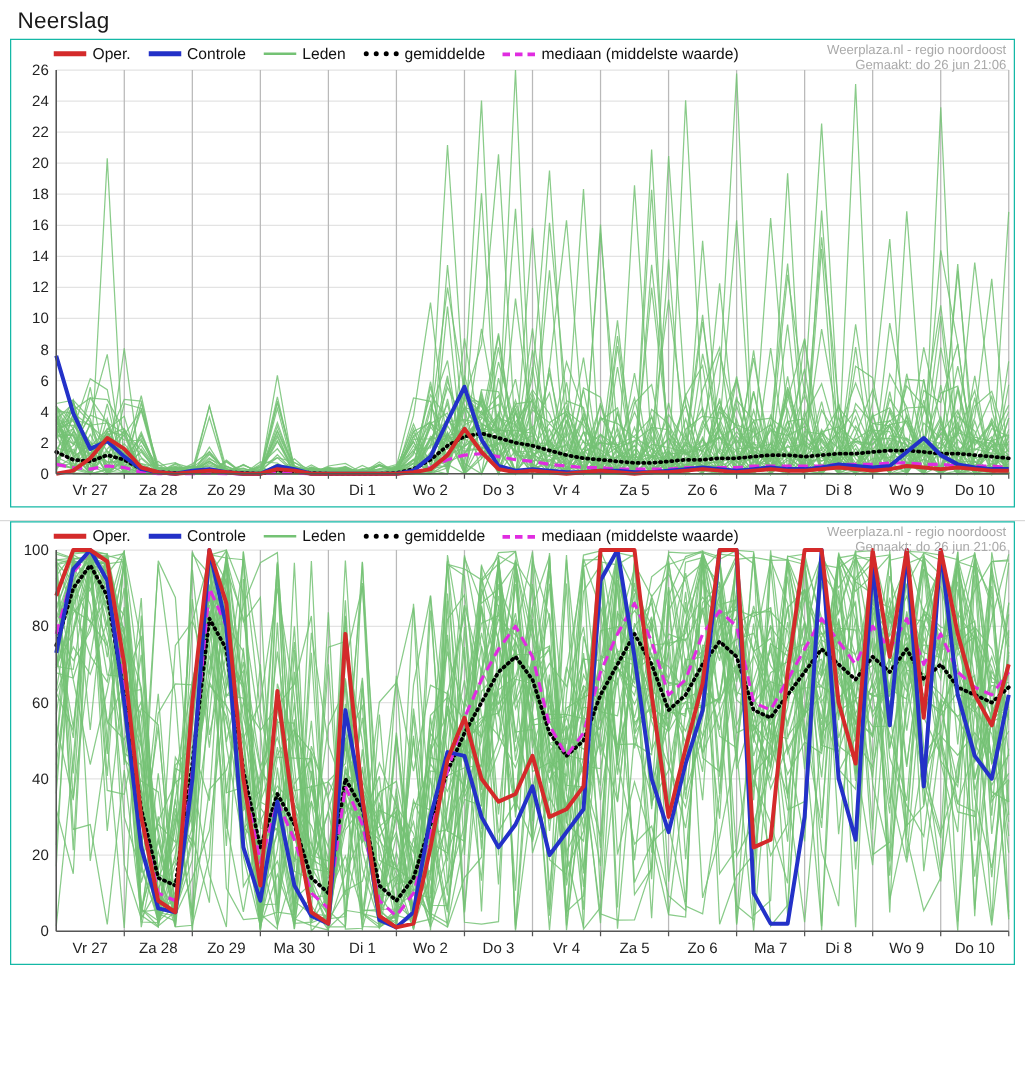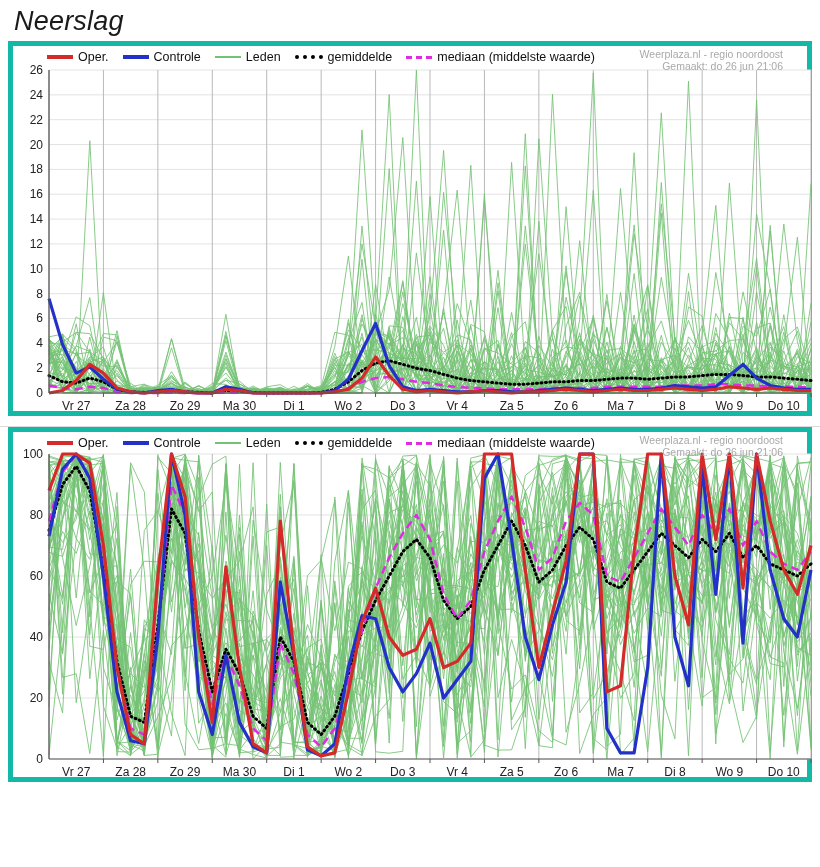--- a/index.html
+++ b/index.html
@@ -12,32 +12,31 @@
     height: 867px;
     font-family: "Liberation Sans", sans-serif;
     color: #222;
     overflow: hidden;
   }
   .panel {
     position: relative;
     width: 820px;
   }
   .panel-title {
-    font-size: 27px;
+    font-size: 18px;
     font-weight: normal;
     color: #1a1a1a;
     padding: 6px 0 4px 14px;
     letter-spacing: 0.2px;
-    font-style: italic;
   }
   .chart-wrap {
     position: relative;
     margin: 0 8px 0 8px;
     background: #fff;
-    border: 5px solid #14b8a6;
+    border: 1px solid #14b8a6;
     box-sizing: border-box;
   }
   #panel-precip .chart-wrap { height: 375px; }
   #panel-cloud .chart-wrap { height: 355px; }
 
   .legend {
     position: absolute;
     top: 4px;
     left: 34px;
     display: flex;
@@ -50,21 +49,21 @@
   .legend-item { display: flex; align-items: center; gap: 5px; white-space: nowrap;}
   .swatch { display: inline-block; width: 26px; height: 0; }
   .sw-oper   { border-top: 4px solid #d42a2a; }
   .sw-contr  { border-top: 4px solid #2331c8; }
   .sw-leden  { border-top: 2px solid #74c274; }
   .sw-gem    { border-top: 4px dotted #000; width: 28px; }
   .sw-med    { border-top: 3px dashed #e02ce0; }
 
   .credit {
     position: absolute;
-    right: 24px;
+    right: 6px;
     top: 2px;
     text-align: right;
     font-size: 10.5px;
     color: #a9a9a9;
     line-height: 12px;
     z-index: 5;
   }
 
   .plot {
     position: absolute;

